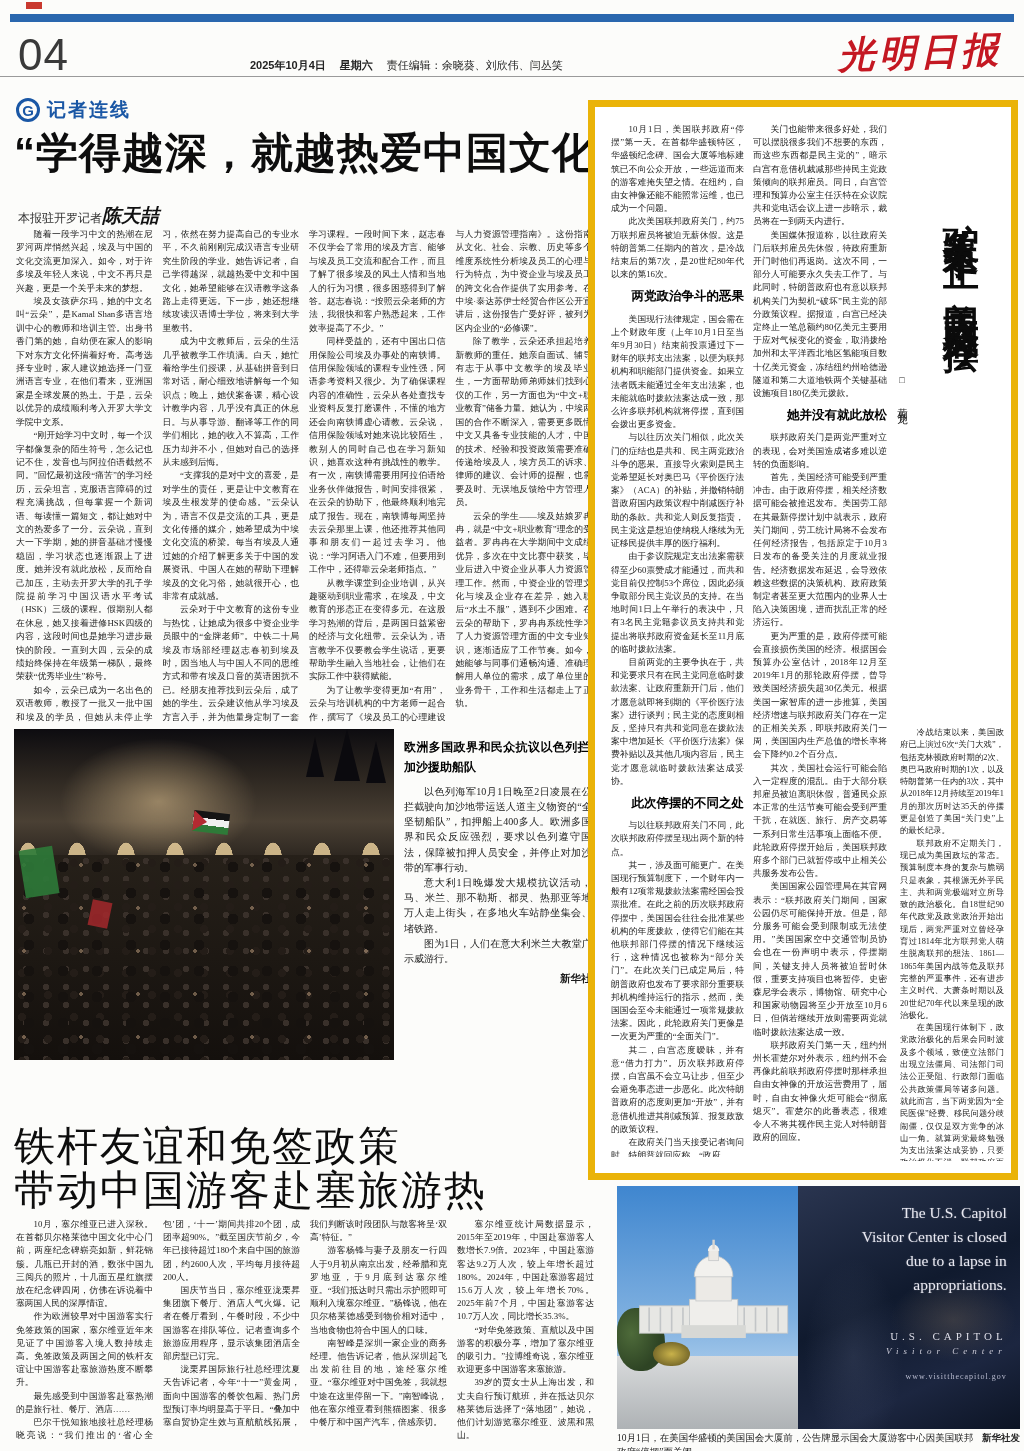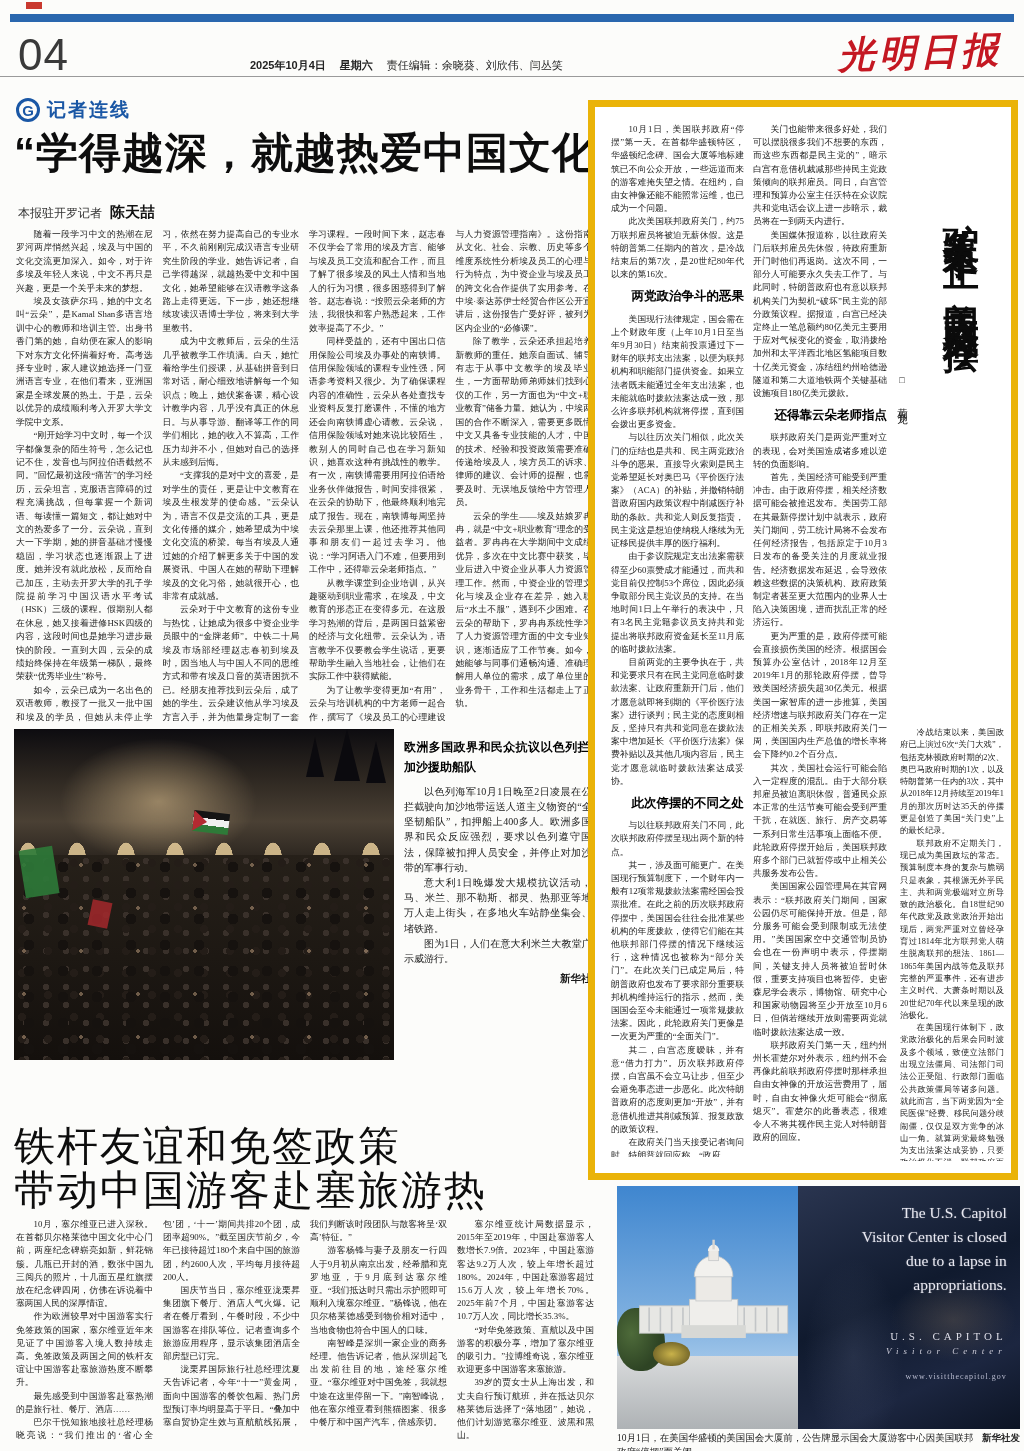--- a/index.html
+++ b/index.html
@@ -20,21 +20,21 @@
   .head-rule{position:absolute;left:0;right:0;top:76px;height:1px;background:#9a9a9a;}
   
   .badge{position:absolute;left:16px;top:97px;display:flex;align-items:center;gap:7px;}
   .badge .g{width:24px;height:24px;border:3px solid #1a57a5;border-radius:50%;display:flex;
            align-items:center;justify-content:center;font-family:"Liberation Sans",sans-serif;
            font-weight:900;font-size:15px;color:#1a57a5;box-sizing:border-box;}
   .badge .t{font-family:"Liberation Sans",sans-serif;font-weight:900;font-size:19px;color:#1a57a5;letter-spacing:2px;}
   .lead-headline{position:absolute;left:14px;top:128px;width:578px;font-family:"Liberation Sans",sans-serif;
            font-weight:900;font-size:42px;line-height:1.2;color:#0d0d0d;letter-spacing:1px;white-space:nowrap;}
   .lead-byline{position:absolute;left:18px;top:203px;font-size:12px;color:#333;}
-  .lead-byline b{font-size:15px;color:#111;margin-left:8px;}
+  .lead-byline b{font-size:19px;color:#111;font-style:italic;}
   .lead-body{position:absolute;left:16px;top:228px;width:576px;height:497px;column-count:4;column-gap:10px;
            font-size:8.8px;line-height:13.4px;overflow:hidden;text-align:justify;}
   .para{margin:0;text-indent:2em;text-align:justify;}
   .subhead{font-family:"Liberation Sans",sans-serif;font-weight:700;text-align:right;text-indent:0;
            font-size:12.5px;margin:9px 0;color:#000;}
   
   .photo-protest{position:absolute;left:14px;top:729px;width:380px;height:331px;background:#171310;overflow:hidden;}
   .pp-facade{position:absolute;left:0;top:0;right:0;height:40%;
       background:radial-gradient(140px 90px at 38% 55%,rgba(226,196,146,.55),rgba(0,0,0,0) 70%),
                  linear-gradient(180deg,#0d0c10 0%,#2c2620 35%,#4a4034 70%,#2a241e 100%);}
@@ -195,21 +195,21 @@
         <p class="para">目前两党的主要争执在于，共和党要求只有在民主党同意临时拨款法案、让政府重新开门后，他们才愿意就即将到期的《平价医疗法案》进行谈判；民主党的态度则相反，坚持只有共和党同意在拨款法案中增加延长《平价医疗法案》保费补贴以及其他几项内容后，民主党才愿意就临时拨款法案达成妥协。</p>
         <p class="subhead">此次停摆的不同之处</p>
         <p class="para">与以往联邦政府关门不同，此次联邦政府停摆呈现出两个新的特点。</p>
         <p class="para">其一，涉及面可能更广。在美国现行预算制度下，一个财年内一般有12项常规拨款法案需经国会投票批准。在此之前的历次联邦政府停摆中，美国国会往往会批准某些机构的年度拨款，使得它们能在其他联邦部门停摆的情况下继续运行，这种情况也被称为“部分关门”。在此次关门已成定局后，特朗普政府也发布了要求部分重要联邦机构维持运行的指示，然而，美国国会至今未能通过一项常规拨款法案。因此，此轮政府关门更像是一次更为严重的“全面关门”。</p>
         <p class="para">其二，白宫态度暧昧，并有意“借力打力”。历次联邦政府停摆，白宫虽不会立马让步，但至少会避免事态进一步恶化。此次特朗普政府的态度则更加“开放”，并有意借机推进其削减预算、报复政敌的政策议程。</p>
         <p class="para">在政府关门当天接受记者询问时，特朗普就回应称，“政府</p>
       </div>
     <div class="sd-col sd-col2">
         <p class="para">关门也能带来很多好处，我们可以摆脱很多我们不想要的东西，而这些东西都是民主党的”，暗示白宫有意借机裁减那些持民主党政策倾向的联邦雇员。同日，白宫管理和预算办公室主任沃特在众议院共和党电话会议上进一步暗示，裁员将在一到两天内进行。</p>
         <p class="para">美国媒体报道称，以往政府关门后联邦雇员先休假，待政府重新开门时他们再返岗。这次不同，一部分人可能要永久失去工作了。与此同时，特朗普政府也有意以联邦机构关门为契机“破坏”民主党的部分政策议程。据报道，白宫已经决定终止一笔总额约80亿美元主要用于应对气候变化的资金，取消拨给加州和太平洋西北地区氢能项目数十亿美元资金，冻结纽约州哈德逊隧道和第二大道地铁两个关键基础设施项目180亿美元拨款。</p>
-        <p class="subhead">还得靠云朵老师指点</p>
+        <p class="subhead">她并没有就此放松</p>
         <p class="para">联邦政府关门是两党严重对立的表现，会对美国造成诸多难以逆转的负面影响。</p>
         <p class="para">首先，美国经济可能受到严重冲击。由于政府停摆，相关经济数据可能会被推迟发布。美国劳工部在其最新停摆计划中就表示，政府关门期间，劳工统计局将不会发布任何经济报告，包括原定于10月3日发布的备受关注的月度就业报告。经济数据发布延迟，会导致依赖这些数据的决策机构、政府政策制定者甚至更大范围内的业界人士陷入决策困境，进而扰乱正常的经济运行。</p>
         <p class="para">更为严重的是，政府停摆可能会直接损伤美国的经济。根据国会预算办公室估计，2018年12月至2019年1月的那轮政府停摆，曾导致美国经济损失超30亿美元。根据美国一家智库的进一步推算，美国经济增速与联邦政府关门存在一定的正相关关系，即联邦政府关门一周，美国国内生产总值的增长率将会下降约0.2个百分点。</p>
         <p class="para">其次，美国社会运行可能会陷入一定程度的混乱。由于大部分联邦雇员被迫离职休假，普通民众原本正常的生活节奏可能会受到严重干扰，在就医、旅行、房产交易等一系列日常生活事项上面临不便。此轮政府停摆开始后，美国联邦政府多个部门已就暂停或中止相关公共服务发布公告。</p>
         <p class="para">美国国家公园管理局在其官网表示：“联邦政府关门期间，国家公园仍尽可能保持开放。但是，部分服务可能会受到限制或无法使用。”美国国家空中交通管制员协会也在一份声明中表示，停摆期间，关键支持人员将被迫暂时休假，重要支持项目也将暂停。史密森尼学会表示，博物馆、研究中心和国家动物园将至少开放至10月6日，但倘若继续开放则需要两党就临时拨款法案达成一致。</p>
         <p class="para">联邦政府关门第一天，纽约州州长霍楚尔对外表示，纽约州不会再像此前联邦政府停摆时那样承担自由女神像的开放运营费用了，届时，自由女神像火炬可能会“彻底熄灭”。霍楚尔的此番表态，很难令人不将其视作民主党人对特朗普政府的回应。</p>
       </div>
     <div class="sd-headline">驴象之争不止，美国政府又停摆</div>
     <div class="sd-author">
       <span class="sq">□</span>

